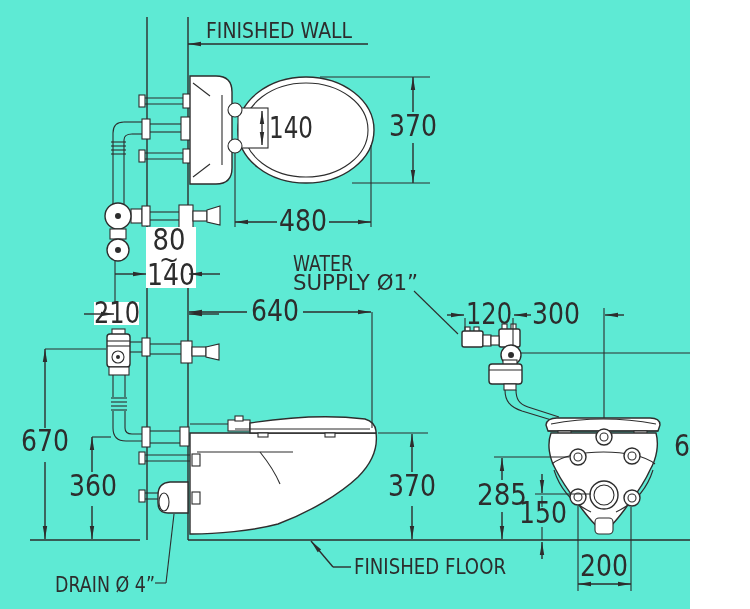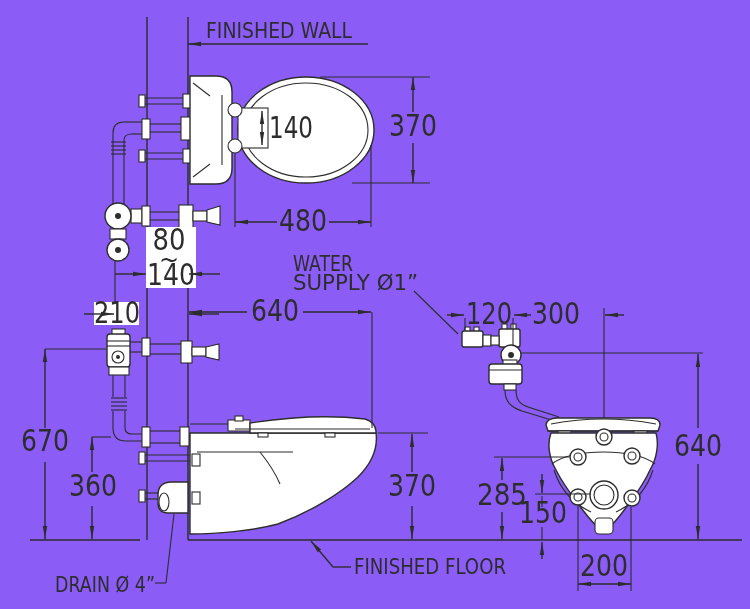--- a/index.html
+++ b/index.html
@@ -1,16 +1,16 @@
 <!DOCTYPE html>
 <html><head>
 <meta charset="utf-8">
 <style>
   html,body{margin:0;padding:0;background:#ffffff;}
-  .stage{position:relative;width:750px;height:609px;background:#8b5cf6;overflow:hidden;}
+  .stage{position:relative;width:690px;height:609px;background:#5eead4;overflow:hidden;}
   svg{display:block;}
   .ln{stroke:#2d2d2d;stroke-width:1.4;fill:none;}
   .lnt{stroke:#2d2d2d;stroke-width:1.1;fill:none;}
   .wf{stroke:#2d2d2d;stroke-width:1.4;fill:#ffffff;}
   .wft{stroke:#2d2d2d;stroke-width:1.1;fill:#ffffff;}
   .solid{fill:#2d2d2d;stroke:none;}
   .bg{fill:#ffffff;stroke:none;}
   .dim{font-family:"DejaVu Sans",sans-serif;font-size:30px;fill:#2d2d2d;}
   .dimsm{font-family:"DejaVu Sans",sans-serif;font-size:24px;fill:#2d2d2d;}
   .lbl{font-family:"DejaVu Sans",sans-serif;font-size:22px;fill:#2d2d2d;}

